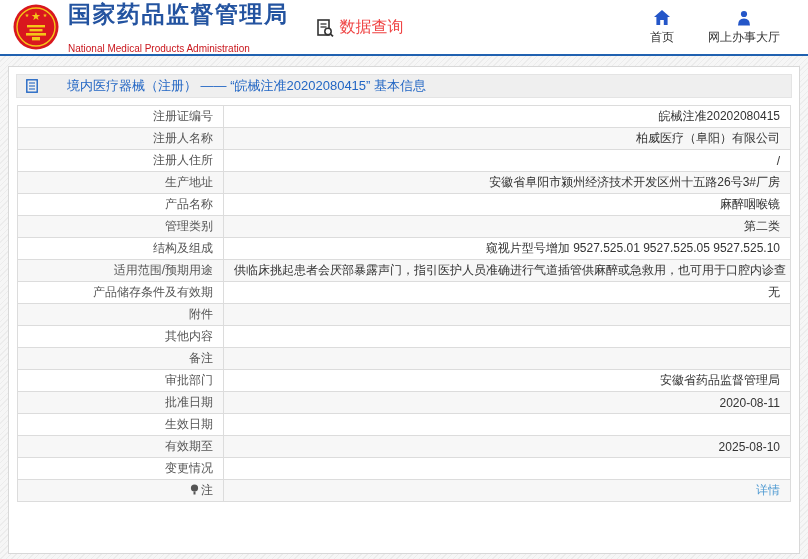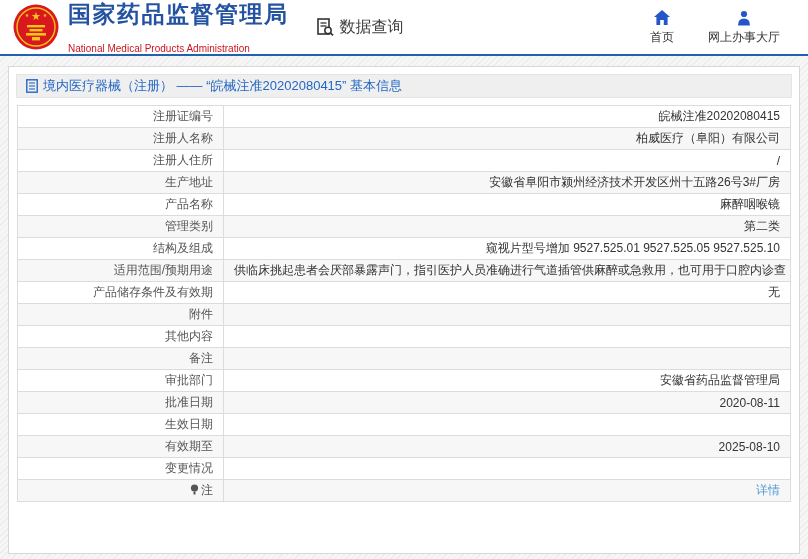--- a/index.html
+++ b/index.html
@@ -7,33 +7,33 @@
     font-family:"Liberation Sans","DejaVu Sans",sans-serif; }
   body { background:repeating-linear-gradient(135deg,#f6f6f6 0 3px,#ececec 3px 4px); }
 
   
   .header { height:56px; background:#fff; border-bottom:2px solid #2061b0;
     display:flex; align-items:center; position:relative; }
   .emblem { width:46px; height:46px; margin-left:13px; flex:0 0 auto; }
   .titleblock { margin-left:9px; }
   .cn-title { font-size:23px; font-weight:bold; color:#2353a0; letter-spacing:1.5px; line-height:26px; }
   .en-title { font-size:10px; color:#c9161d; margin-top:16px; }
-  .data-query { display:flex; align-items:center; margin-left:26px; font-size:16px; color:#404040; cursor:pointer; }
+  .data-query { display:flex; align-items:flex-end; margin-left:26px; font-size:16px; color:#ef4444; cursor:pointer; }
   .data-query svg { margin-right:5px; }
   .header-right { margin-left:auto; display:flex; gap:26px; margin-right:28px; }
   .nav-item { display:flex; flex-direction:column; align-items:center; font-size:12px; color:#333;
     cursor:pointer; min-width:40px; }
   .nav-item .ico { height:18px; display:flex; align-items:flex-end; margin-bottom:3px; }
 
   
   .main-wrap { padding:10px 8px 0 8px; }
   .container { background:#fff; border:1px solid #d8d8d8; height:488px; }
 
   .breadcrumb { margin:7px; height:24px; background:#efefef; border:1px solid #e4e4e4;
-    display:flex; align-items:center; padding-left:9px; font-size:13px; color:#2266c4; }
+    display:flex; align-items:center; padding-left:9px; font-size:13px; color:#2266c4;gap:24px; }
   .breadcrumb svg { margin-right:5px; flex:0 0 auto; }
 
   table.info { border-collapse:collapse; margin:3px 8px 0 8px; width:calc(100% - 16px);
     font-size:12px; table-layout:fixed; }
   table.info td { border:1px solid #dcdcdc; height:22px; padding:0 10px;
     white-space:nowrap; overflow:hidden; }
   td.lbl { width:206px; text-align:right; color:#555; }
   td.val { color:#333; text-align:right; padding-right:4px; }
   tr:nth-child(even) td { background:#f7f7f7; }
   td.val a { color:#4f9ad2; text-decoration:none; cursor:pointer; }

